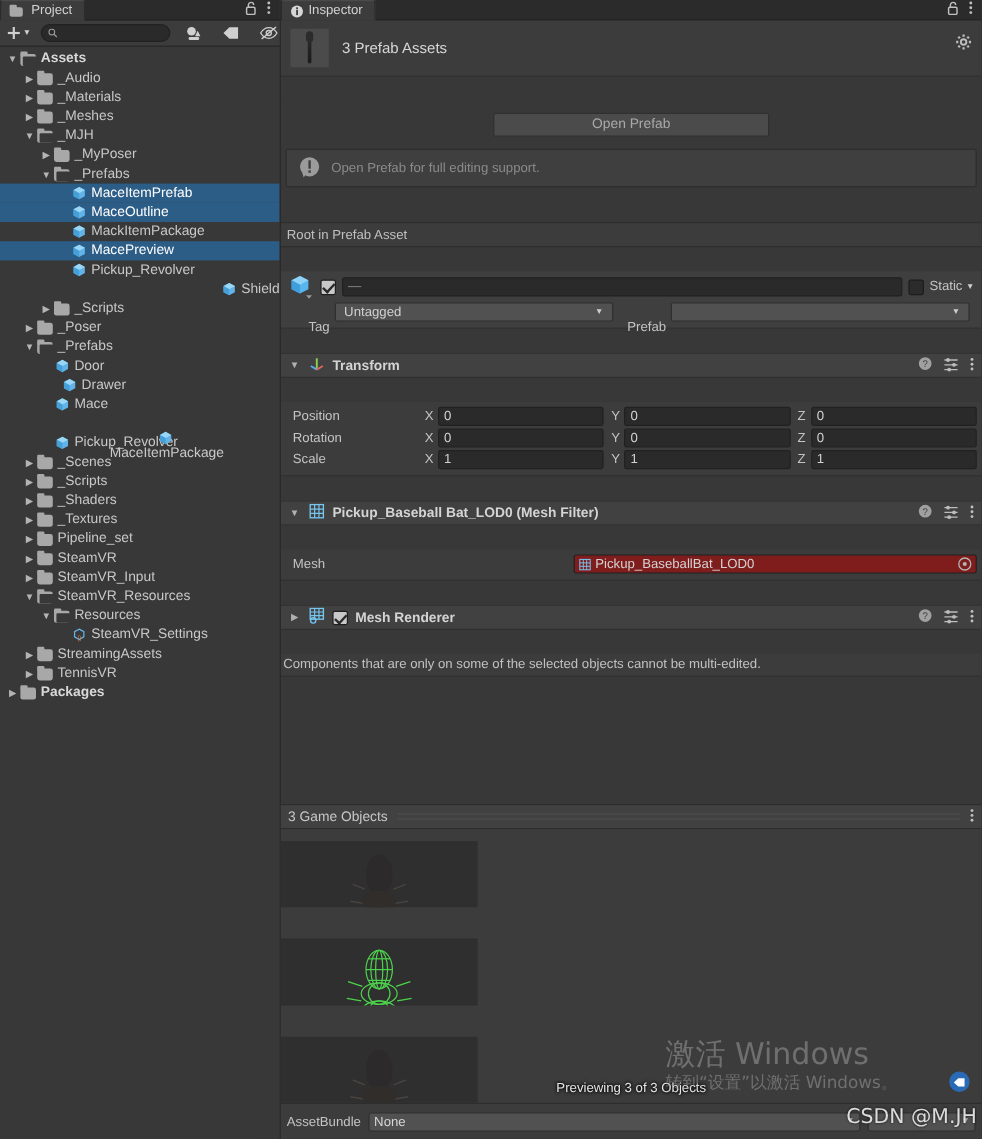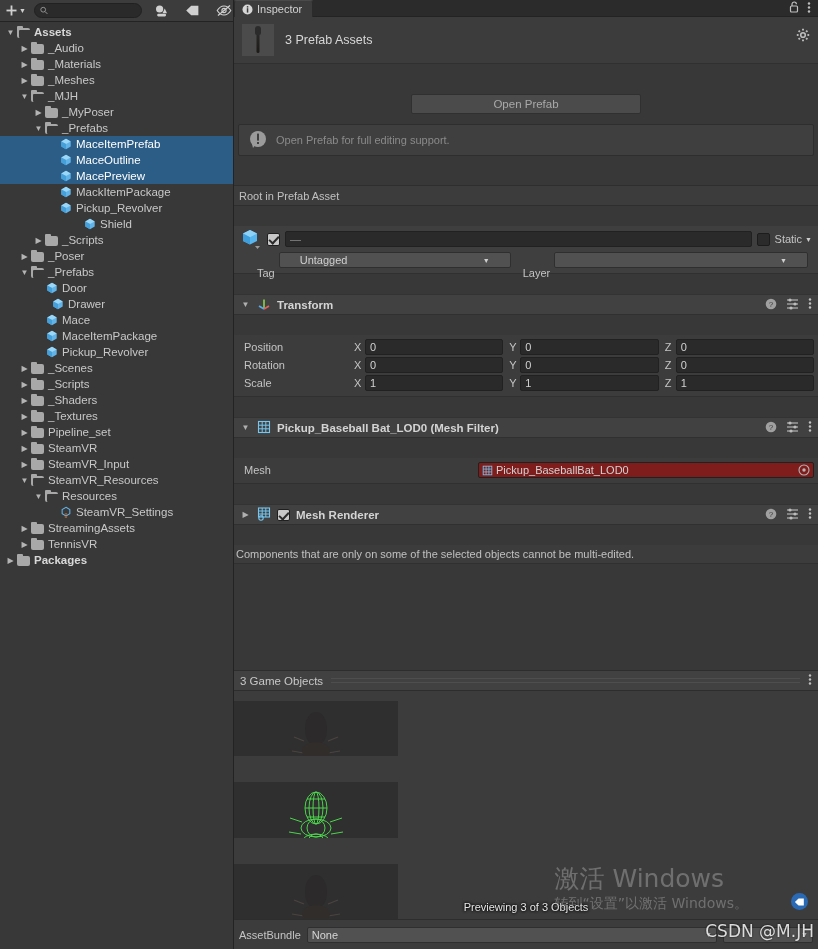--- a/index.html
+++ b/index.html
@@ -94,21 +94,21 @@
         position: relative; flex: 0 0 13px; }
   .cb.checked::after { content: ""; position: absolute; left: 3px; top: 0px; width: 4px; height: 8px;
         border: solid #2b2b2b; border-width: 0 2px 2px 0; transform: rotate(43deg); }
   .cb.empty { background: #2b2b2b; border: 1px solid #1c1c1c; }
   .namefield { flex: 1; height: 16px; background: #2a2a2a; border: 1px solid #212121; border-radius: 2px;
                color: #8b8b8b; font-size: 11px; padding: 0 4px; line-height: 15px; }
   .static-lbl { font-size: 11px; color: #c4c4c4; display: flex; align-items: center; gap: 3px; }
   .go-row2 { display: flex; align-items: center; gap: 4px; margin-top: 4px; height: 16px; padding-left: 17px; }
   .fld-lbl { font-size: 11px; color: #c4c4c4; margin-top: 25px; }
   .dropdown { height: 16px; background: #515151; border: 1px solid #2f2f2f; border-radius: 2px;
-              display: flex; align-items: center; justify-content: space-between; padding: 0 20px;
+              display: flex; align-items: center; justify-content: space-between; padding: 0 7px;
               font-size: 11px; color: #d0d0d0; }
   .caret { font-size: 7px; color: #cfcfcf; }
 
   .comp-head { height: 21px; background: #414141; border-top: 1px solid #333; border-bottom: 1px solid #303030;
                display: flex; align-items: center; gap: 6px; padding: 0 6px; }
   .comp-head .foldout { width: 11px; font-size: 8px; color: #b0b0b0; text-align: center; }
   .comp-title { font-size: 11.5px; font-weight: bold; color: #d4d4d4; }
   .comp-head .right-icons { margin-left: auto; display: flex; align-items: center; gap: 9px; }
 
   .comp-body { background: #3c3c3c; padding: 3px 0 4px 0; border-bottom: 1px solid #303030; }
@@ -160,20 +160,44 @@
   .blue-tag { position: absolute; right: 10px; top: 893px; width: 17px; height: 17px;
               background: #2a6ab5; border-radius: 50%; display: flex; align-items: center; justify-content: center; }
 </style>
 </head>
 <body>
 
 <div id="app">
 
   <div id="project-panel">
 
+    <div class="tabbar">
+      <div class="tab">
+        <span class="ico" style="width:12px;height:12px;">
+          <span class="folder" style="width:11px;height:8px;top:3px;"></span>
+        </span>
+        <span>Project</span>
+      </div>
+      <div class="tabbar-spacer"></div>
+      <div class="tabbar-right">
+        <span>
+          <svg width="11" height="12" viewBox="0 0 11 12">
+              <path d="M3 5V3.2A2.2 2.2 0 0 1 7.4 3.2" fill="none" stroke="#c0c0c0" stroke-width="1.2"></path>
+              <rect x="1.5" y="5" width="7" height="6" rx="1" fill="none" stroke="#c0c0c0" stroke-width="1.2"></rect>
+            </svg>
+        </span>
+        <span>
+          <svg width="4" height="13" viewBox="0 0 4 13">
+              <circle cx="2" cy="2.5" r="1.2" fill="#c0c0c0"></circle>
+              <circle cx="2" cy="6.5" r="1.2" fill="#c0c0c0"></circle>
+              <circle cx="2" cy="10.5" r="1.2" fill="#c0c0c0"></circle>
+            </svg>
+        </span>
+      </div>
+    </div>
 
     <div class="proj-toolbar">
       <div class="tb-btn">
         <svg width="11" height="11" viewBox="0 0 11 11">
             <rect x="4.6" y="0.5" width="1.8" height="10" fill="#d0d0d0"></rect>
             <rect x="0.5" y="4.6" width="10" height="1.8" fill="#d0d0d0"></rect>
           </svg>
         <span class="caret">▼</span>
       </div>
       <div class="searchbox">
@@ -273,54 +297,54 @@
           <span class="arrow none"></span>
           <span class="ico">
             <svg class="cube" viewBox="0 0 14 14">
               <path d="M7 1 L12.5 4 L12.5 10 L7 13 L1.5 10 L1.5 4 Z" fill="#62b4e8"></path>
               <path d="M7 1 L12.5 4 L7 7 L1.5 4 Z" fill="#9ad6f5"></path>
               <path d="M7 7 L7 13 L1.5 10 L1.5 4 Z" fill="#459fd8"></path>
             </svg>
           </span>
           <span class="lbl">MaceOutline</span>
         </div>
+        <div class="trow" style="padding-left: 46px;">
+          <span class="arrow none"></span>
+          <span class="ico">
+            <svg class="cube" viewBox="0 0 14 14">
+              <path d="M7 1 L12.5 4 L12.5 10 L7 13 L1.5 10 L1.5 4 Z" fill="#62b4e8"></path>
+              <path d="M7 1 L12.5 4 L7 7 L1.5 4 Z" fill="#9ad6f5"></path>
+              <path d="M7 7 L7 13 L1.5 10 L1.5 4 Z" fill="#459fd8"></path>
+            </svg>
+          </span>
+          <span class="lbl">MackItemPackage</span>
+        </div>
         <div class="trow sel" style="padding-left: 46px;">
           <span class="arrow none"></span>
           <span class="ico">
             <svg class="cube" viewBox="0 0 14 14">
               <path d="M7 1 L12.5 4 L12.5 10 L7 13 L1.5 10 L1.5 4 Z" fill="#62b4e8"></path>
               <path d="M7 1 L12.5 4 L7 7 L1.5 4 Z" fill="#9ad6f5"></path>
               <path d="M7 7 L7 13 L1.5 10 L1.5 4 Z" fill="#459fd8"></path>
             </svg>
           </span>
           <span class="lbl">MacePreview</span>
         </div>
         <div class="trow" style="padding-left: 46px;">
           <span class="arrow none"></span>
           <span class="ico">
             <svg class="cube" viewBox="0 0 14 14">
               <path d="M7 1 L12.5 4 L12.5 10 L7 13 L1.5 10 L1.5 4 Z" fill="#62b4e8"></path>
               <path d="M7 1 L12.5 4 L7 7 L1.5 4 Z" fill="#9ad6f5"></path>
               <path d="M7 7 L7 13 L1.5 10 L1.5 4 Z" fill="#459fd8"></path>
             </svg>
           </span>
-          <span class="lbl">MackItemPackage</span>
-        </div>
-        <div class="trow" style="padding-left: 46px;">
-          <span class="arrow none"></span>
-          <span class="ico">
-            <svg class="cube" viewBox="0 0 14 14">
-              <path d="M7 1 L12.5 4 L12.5 10 L7 13 L1.5 10 L1.5 4 Z" fill="#62b4e8"></path>
-              <path d="M7 1 L12.5 4 L7 7 L1.5 4 Z" fill="#9ad6f5"></path>
-              <path d="M7 7 L7 13 L1.5 10 L1.5 4 Z" fill="#459fd8"></path>
-            </svg>
-          </span>
           <span class="lbl">Pickup_Revolver</span>
         </div>
-        <div class="trow" style="padding-left: 70px;">
+        <div class="trow" style="padding-left: 26px; justify-content: flex-end;">
           <span class="arrow none"></span>
           <span class="ico">
             <svg class="cube" viewBox="0 0 14 14">
               <path d="M7 1 L12.5 4 L12.5 10 L7 13 L1.5 10 L1.5 4 Z" fill="#62b4e8"></path>
               <path d="M7 1 L12.5 4 L7 7 L1.5 4 Z" fill="#9ad6f5"></path>
               <path d="M7 7 L7 13 L1.5 10 L1.5 4 Z" fill="#459fd8"></path>
             </svg>
           </span>
           <span class="lbl">Shield</span>
         </div>
@@ -371,21 +395,21 @@
           <span class="arrow none"></span>
           <span class="ico">
             <svg class="cube" viewBox="0 0 14 14">
               <path d="M7 1 L12.5 4 L12.5 10 L7 13 L1.5 10 L1.5 4 Z" fill="#62b4e8"></path>
               <path d="M7 1 L12.5 4 L7 7 L1.5 4 Z" fill="#9ad6f5"></path>
               <path d="M7 7 L7 13 L1.5 10 L1.5 4 Z" fill="#459fd8"></path>
             </svg>
           </span>
           <span class="lbl">Mace</span>
         </div>
-        <div class="trow" style="padding-left: 32px;">
+        <div class="trow" style="padding-left: 42px; flex-direction: column;">
           <span class="arrow none"></span>
           <span class="ico">
             <svg class="cube" viewBox="0 0 14 14">
               <path d="M7 1 L12.5 4 L12.5 10 L7 13 L1.5 10 L1.5 4 Z" fill="#62b4e8"></path>
               <path d="M7 1 L12.5 4 L7 7 L1.5 4 Z" fill="#9ad6f5"></path>
               <path d="M7 7 L7 13 L1.5 10 L1.5 4 Z" fill="#459fd8"></path>
             </svg>
           </span>
           <span class="lbl">MaceItemPackage</span>
         </div>
@@ -585,21 +609,21 @@
             <span>Static</span>
             <span class="caret">▼</span>
           </span>
         </div>
         <div class="go-row2">
           <span class="fld-lbl">Tag</span>
           <span class="dropdown" style="width:232px;">
             <span>Untagged</span>
             <span class="caret">▼</span>
           </span>
-          <span class="fld-lbl" style="margin-left:8px;">Layer</span>
+          <span class="fld-lbl" style="margin-left:8px;">Prefab</span>
           <span class="dropdown" style="flex:1;margin-right:4px;">
             <span></span>
             <span class="caret">▼</span>
           </span>
         </div>
       </div>
 
       <div class="comp-head">
         <span class="foldout">▼</span>
         <span>

